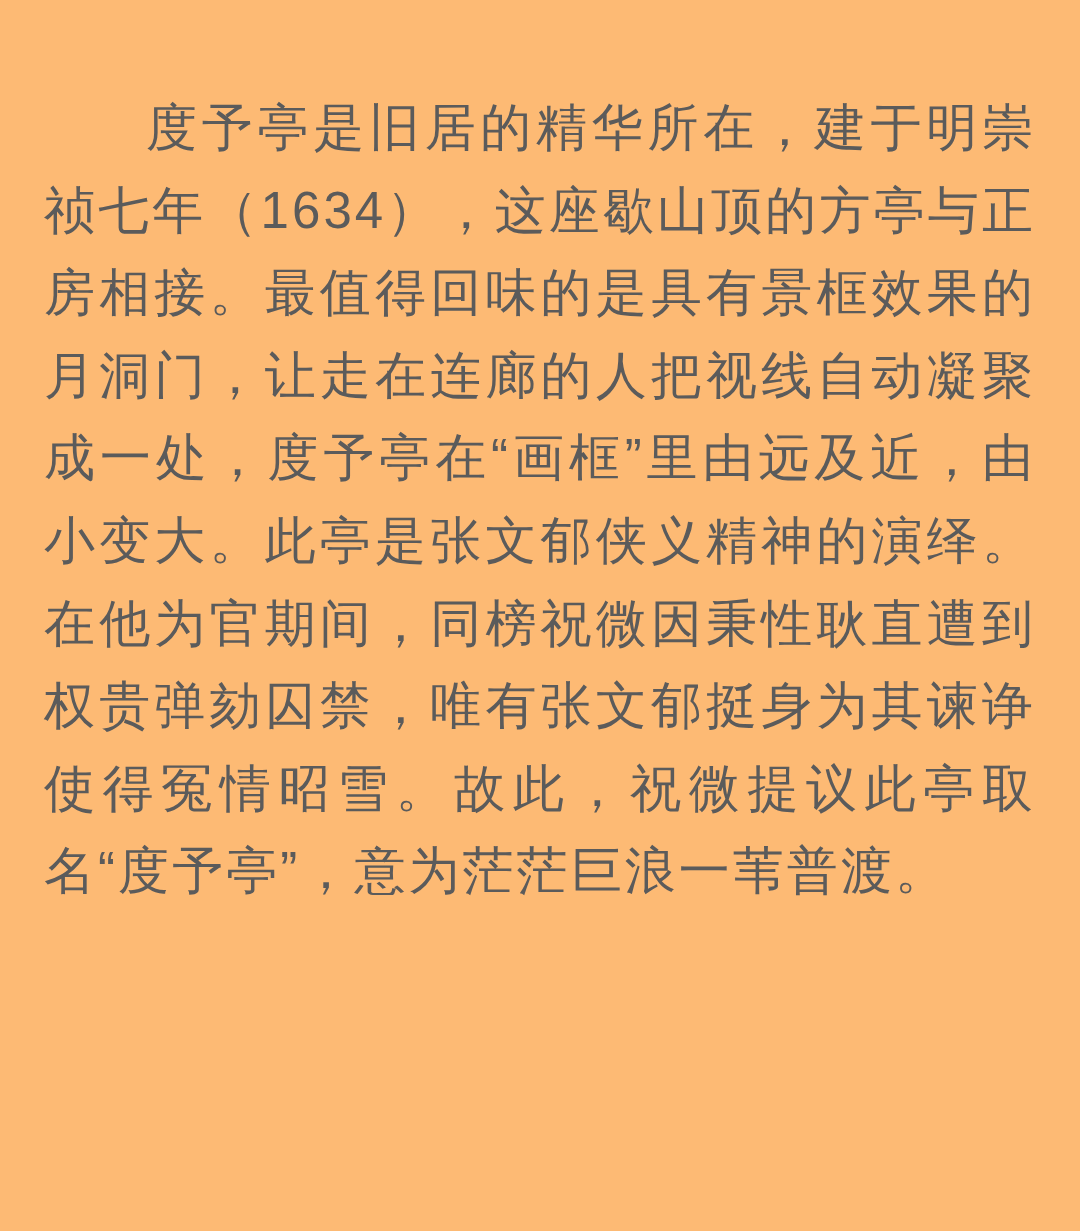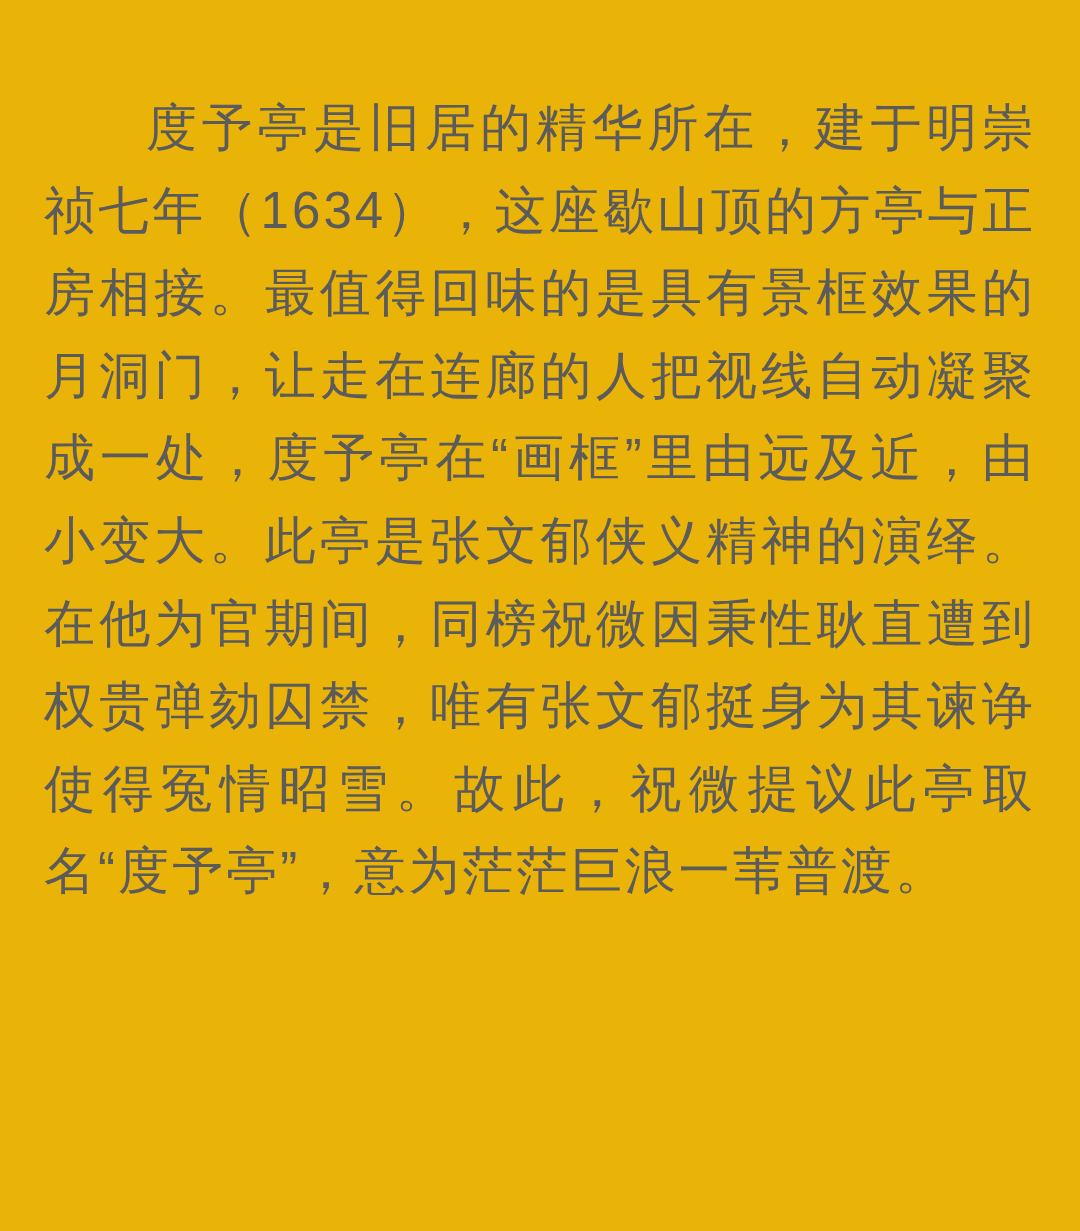--- a/index.html
+++ b/index.html
@@ -11,21 +11,21 @@
     width: 1080px;
     height: 1231px;
     font-family: "Liberation Sans", "DejaVu Sans", sans-serif;
     overflow: hidden;
   }
   .page {
     width: 1080px;
     height: 1231px;
     box-sizing: border-box;
     padding: 36px 44px 0 44px;
-    background: #eab308;
+    background: #fdba74;
   }
   .article-body {
     color: #5b5b5b;
     font-size: 51px;
     line-height: 1.62;
     letter-spacing: 0.06em;
     text-align: justify;
     text-justify: inter-character;
     text-indent: 2em;
     font-weight: 400;

